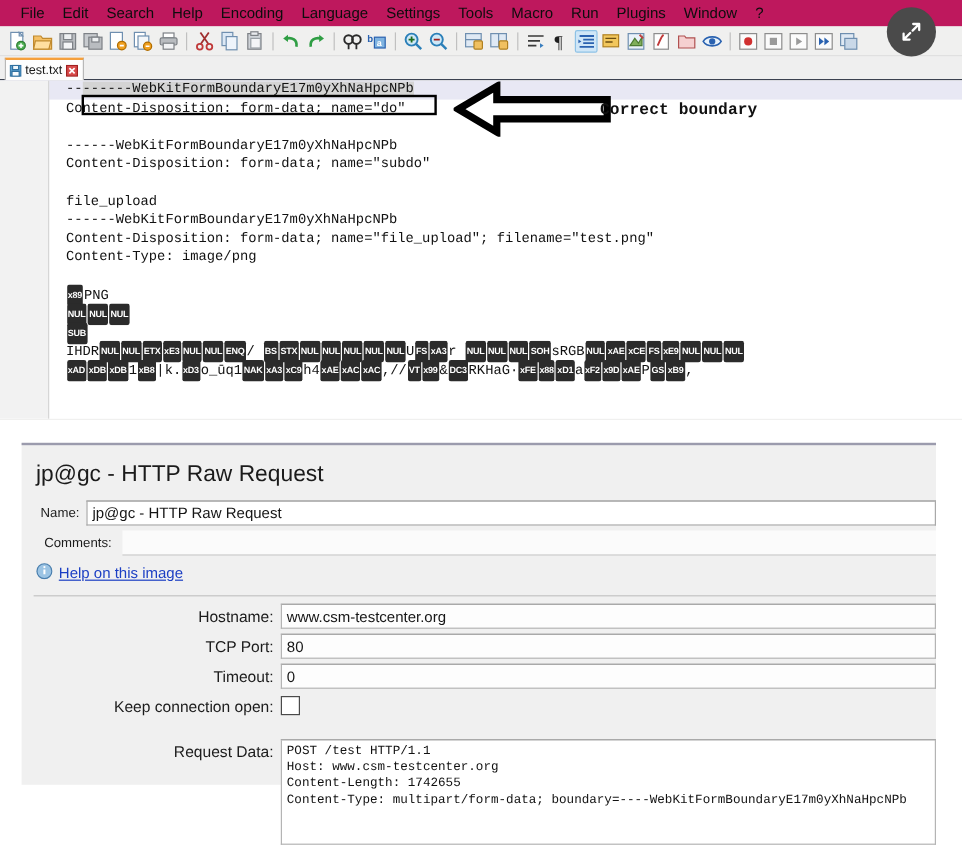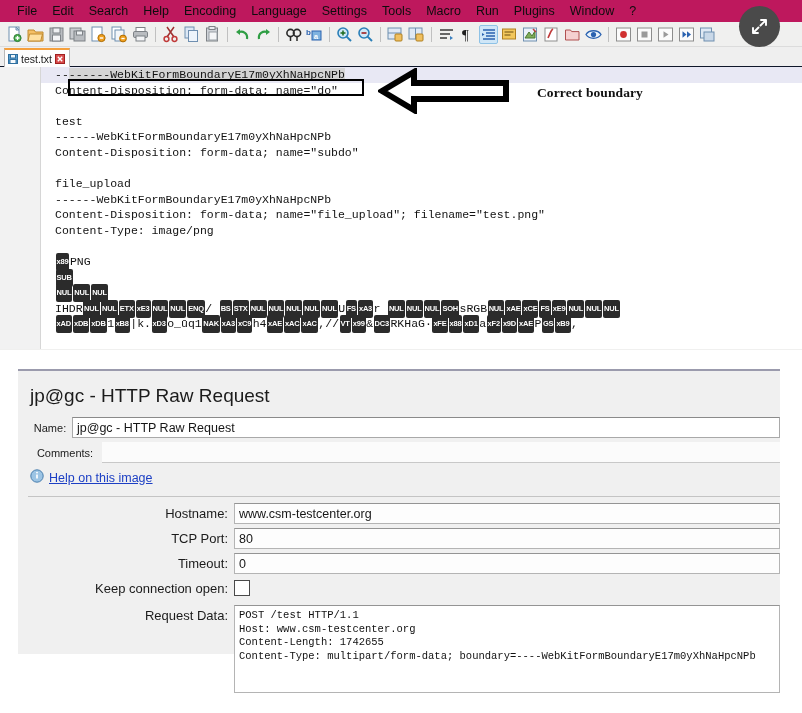--- a/index.html
+++ b/index.html
@@ -94,22 +94,22 @@
   }
 
   
   #ann-box{
     position:absolute;left:68px;top:79px;width:296px;height:17px;
     border:2.5px solid #000;box-sizing:border-box;pointer-events:none;
   }
   
   #ann-arrow{position:absolute;left:378px;top:68px;width:132px;height:46px;}
   #ann-label{
-    position:absolute;left:537px;top:85px;
-    font-family:Liberation Serif, serif;
+    position:absolute;left:500px;top:85px;
+    font-family:Liberation Mono, monospace;
     font-size:13.5px;font-weight:bold;color:#111;
     letter-spacing:0.1px;
   }
 
   
   .expand-btn{
     position:absolute;width:41px;height:41px;border-radius:50%;
     background:#4a4a4a;display:flex;align-items:center;justify-content:center;
   }
   #expand-npp{left:739px;top:6px;}
@@ -434,24 +434,20 @@
         </div>
         <div class="code-row">
           <span class="ln">2</span>
           <span class="ctext"><span>Content-Disposition: form-data; name="do"</span></span>
         </div>
         <div class="code-row">
           <span class="ln">3</span>
           <span class="ctext"></span>
         </div>
         <div class="code-row">
-          <span class="ln">4</span>
-          <span class="ctext"><span>test</span></span>
-        </div>
-        <div class="code-row">
           <span class="ln">5</span>
           <span class="ctext"><span>------WebKitFormBoundaryE17m0yXhNaHpcNPb</span></span>
         </div>
         <div class="code-row">
           <span class="ln">6</span>
           <span class="ctext"><span>Content-Disposition: form-data; name="subdo"</span></span>
         </div>
         <div class="code-row">
           <span class="ln">7</span>
           <span class="ctext"></span>
@@ -474,26 +470,26 @@
         </div>
         <div class="code-row">
           <span class="ln">12</span>
           <span class="ctext"></span>
         </div>
         <div class="code-row">
           <span class="ln">13</span>
           <span class="ctext"><span class="cc">x89</span><span>PNG</span></span>
         </div>
         <div class="code-row">
+          <span class="ln">15</span>
+          <span class="ctext"><span class="cc">NUL</span><span class="cc">NUL</span><span class="cc">NUL</span></span>
+        </div>
+        <div class="code-row">
           <span class="ln">14</span>
           <span class="ctext"><span class="cc">SUB</span></span>
-        </div>
-        <div class="code-row">
-          <span class="ln">15</span>
-          <span class="ctext"><span class="cc">NUL</span><span class="cc">NUL</span><span class="cc">NUL</span></span>
         </div>
         <div class="code-row">
           <span class="ln">16</span>
           <span class="ctext"><span>IHDR</span><span class="cc">NUL</span><span class="cc">NUL</span><span class="cc">ETX</span><span class="cc">xE3</span><span class="cc">NUL</span><span class="cc">NUL</span><span class="cc">ENQ</span><span>/ </span><span class="cc">BS</span><span class="cc">STX</span><span class="cc">NUL</span><span class="cc">NUL</span><span class="cc">NUL</span><span class="cc">NUL</span><span class="cc">NUL</span><span>U</span><span class="cc">FS</span><span class="cc">xA3</span><span>r </span><span class="cc">NUL</span><span class="cc">NUL</span><span class="cc">NUL</span><span class="cc">SOH</span><span>sRGB</span><span class="cc">NUL</span><span class="cc">xAE</span><span class="cc">xCE</span><span class="cc">FS</span><span class="cc">xE9</span><span class="cc">NUL</span><span class="cc">NUL</span><span class="cc">NUL</span></span>
         </div>
         <div class="code-row">
           <span class="ln">17</span>
           <span class="ctext"><span class="cc">xAD</span><span class="cc">xDB</span><span class="cc">xDB</span><span>1</span><span class="cc">xB8</span><span>|k.</span><span class="cc">xD3</span><span>o_ūq1</span><span class="cc">NAK</span><span class="cc">xA3</span><span class="cc">xC9</span><span>h4</span><span class="cc">xAE</span><span class="cc">xAC</span><span class="cc">xAC</span><span>,//</span><span class="cc">VT</span><span class="cc">x99</span><span>&amp;</span><span class="cc">DC3</span><span>RKHaG·</span><span class="cc">xFE</span><span class="cc">x88</span><span class="cc">xD1</span><span>a</span><span class="cc">xF2</span><span class="cc">x9D</span><span class="cc">xAE</span><span>P</span><span class="cc">GS</span><span class="cc">xB9</span><span>,</span></span>
         </div>
       </div>
@@ -550,21 +546,21 @@
         <span class="plabel">Timeout:</span>
         <span class="pfield">0</span>
       </div>
     </div>
 
   <div class="prow">
     <span class="plabel">Keep connection open:</span>
     <span class="checkbox"></span>
   </div>
 
-  <div class="prow" style="margin-top:6px;">
+  <div class="prow" style="margin-top:17px;">
     <span class="plabel">Request Data:</span>
     <div id="reqdata-area">
         <div>POST /test HTTP/1.1</div>
         <div>Host: www.csm-testcenter.org</div>
         <div>Content-Length: 1742655</div>
         <div>Content-Type: multipart/form-data; boundary=----WebKitFormBoundaryE17m0yXhNaHpcNPb</div>
       </div>
   </div>
 
 </div>

